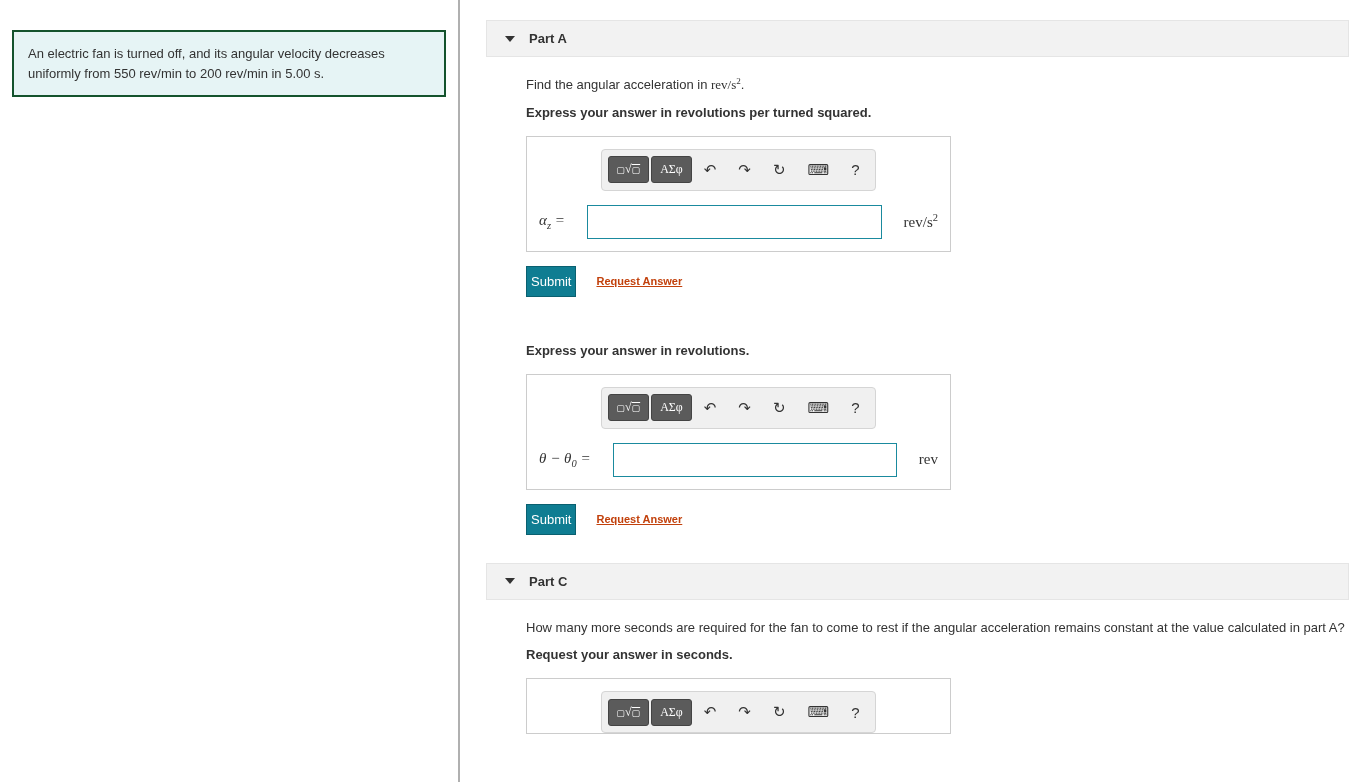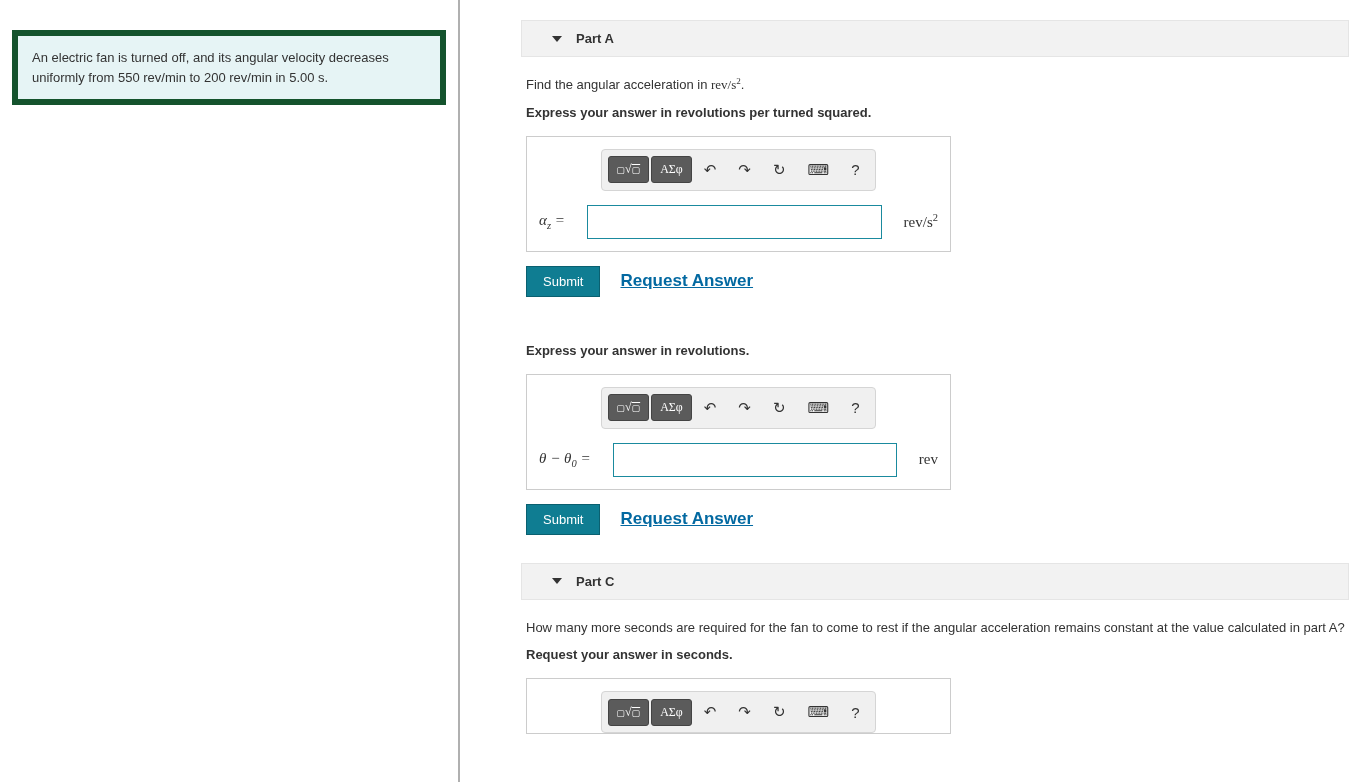--- a/index.html
+++ b/index.html
@@ -14,40 +14,39 @@
     width: 1359px;
   }
   .left-panel {
     width: 460px;
     padding: 30px 12px 0 12px;
     border-right: 2px solid #b0b0b0;
     min-height: 782px;
   }
   .problem-box {
     background: #e6f4f5;
-    border: 6px solid #14532d;
+    border: 2px solid #14532d;
     padding: 12px 14px;
     line-height: 1.5;
     color: #333;
   }
   .right-panel {
     flex: 1;
     padding: 20px 10px 0 26px;
   }
   .part {
     margin-bottom: 28px;
   }
   .part-header {
     background: #f2f2f2;
     border: 1px solid #e5e5e5;
-    padding: 10px 30px;
+    padding: 10px 18px;
     display: flex;
     align-items: center;
     gap: 14px;
-    margin-left: 35px;
   }
   .collapse-arrow {
     width: 0; height: 0;
     border-left: 5px solid transparent;
     border-right: 5px solid transparent;
     border-top: 6px solid #333;
   }
   .part-title {
     font-weight: bold;
     font-size: 13px;
@@ -131,29 +130,29 @@
   }
   .action-row {
     display: flex;
     align-items: center;
     gap: 20px;
   }
   .submit-btn {
     background: #0f7d92;
     color: #fff;
     border: 1px solid #0a6070;
-    padding: 7px 16px;
+    padding: 7px 4px;
     cursor: pointer;
     font-size: 13px;
   }
   .request-link {
-    color: #0369a1;
+    color: #c2410c;
     text-decoration: underline;
     cursor: pointer;
-    font-size: 17px;
+    font-size: 11px;
     font-weight: bold;
   }
   sup { font-size: 0.7em; }
   sub { font-size: 0.7em; }
 </style>
 </head>
 <body>
 
 <div class="container">
   <div class="left-panel">

